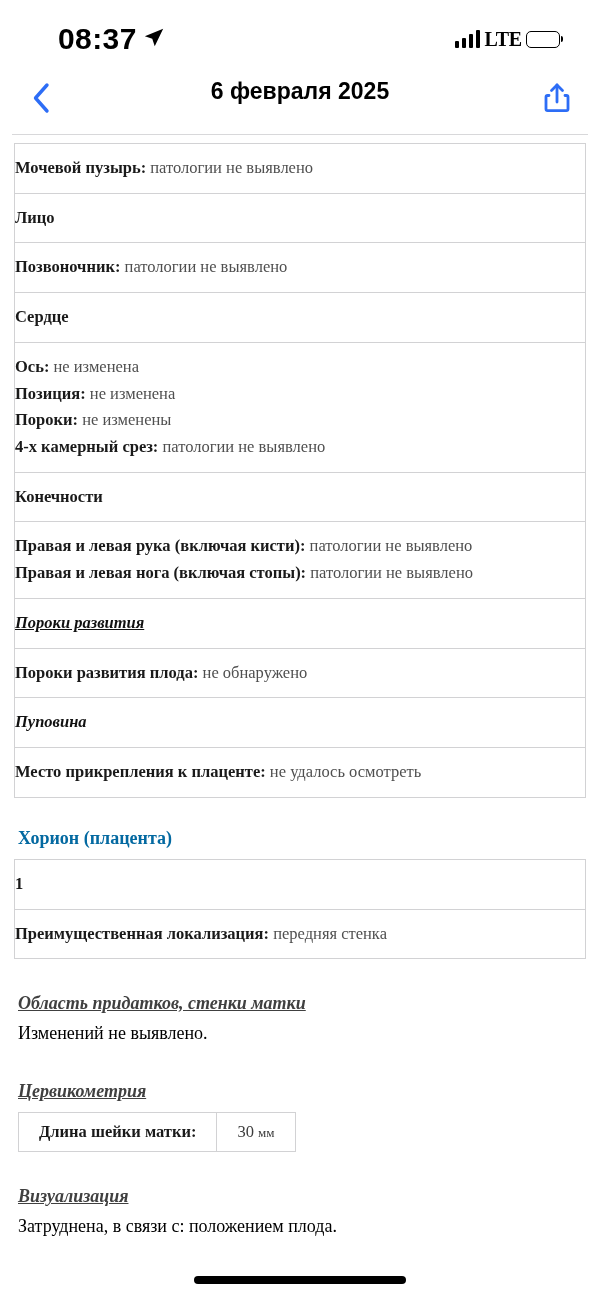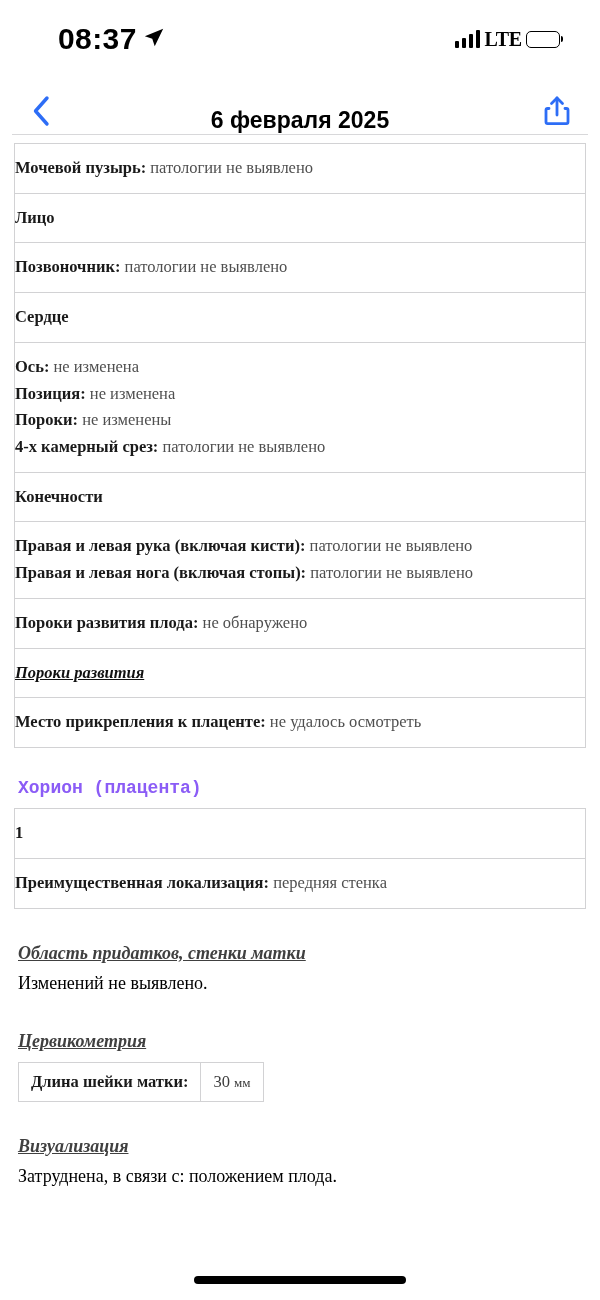--- a/index.html
+++ b/index.html
@@ -84,21 +84,21 @@
   .battery-fill {
     height: 100%;
     background: #000;
     border-radius: 2.5px;
   }
 
   
   .navbar {
     height: 56px;
     display: flex;
-    align-items: flex-end;
+    align-items: flex-start;
     justify-content: space-between;
     padding: 0 26px 0 26px;
     position: relative;
     gap: 48px;
   }
   .nav-title {
     position: absolute;
     left: 0; right: 0;
     text-align: center;
     font-family: "Liberation Sans", sans-serif;
@@ -159,23 +159,22 @@
   .sec-heading-plain {
     font-weight: bold;
     font-style: italic;
     color: #111;
     font-size: 16.5px;
   }
 
   h2.block-heading {
     font-size: 18px;
     font-weight: bold;
-    color: #8b5cf6;
+    color: #0369a1;
     margin: 30px 0 10px 4px;
-    font-family: Liberation Mono, monospace;
   }
 
   h3.u-heading {
     font-size: 18px;
     font-weight: bold;
     font-style: italic;
     text-decoration: underline;
     color: #404040;
     margin: 34px 0 6px 4px;
   }
@@ -187,21 +186,21 @@
     line-height: 1.5;
   }
 
   table.mini {
     border-collapse: collapse;
     margin: 10px 0 0 4px;
     table-layout: auto;
   }
   table.mini td {
     border: 1px solid #d2d2d4;
-    padding: 9px 12px;
+    padding: 9px 20px;
     font-size: 16.5px;
     color: #3c3c3c;
   }
   .unit { font-size: 13px; }
 
   .home-indicator {
     position: absolute;
     left: 50%;
     transform: translateX(-50%);
     bottom: 16px;
@@ -283,24 +282,27 @@
         <tr>
           <td><span class="lbl">Конечности</span></td>
         </tr>
         <tr>
           <td>
             <div><span class="lbl">Правая и левая рука (включая кисти):</span><span class="val"> патологии не выявлено</span></div>
             <div><span class="lbl">Правая и левая нога (включая стопы):</span><span class="val"> патологии не выявлено</span></div>
           </td>
         </tr>
         <tr>
+          <td><span class="sec-heading">Пороки развития</span></td>
+        </tr>
+        <tr>
           <td><span class="lbl">Пороки развития плода:</span><span class="val"> не обнаружено</span></td>
         </tr>
         <tr>
-          <td><span class="sec-heading">Пороки развития</span></td>
+          <td><span class="sec-heading-plain">Пуповина</span></td>
         </tr>
         <tr>
           <td><span class="lbl">Место прикрепления к плаценте:</span><span class="val"> не удалось осмотреть</span></td>
         </tr>
       </tbody>
   </table>
 
   <h2 class="block-heading">Хорион (плацента)</h2>
   <table class="report">
     <tbody>

